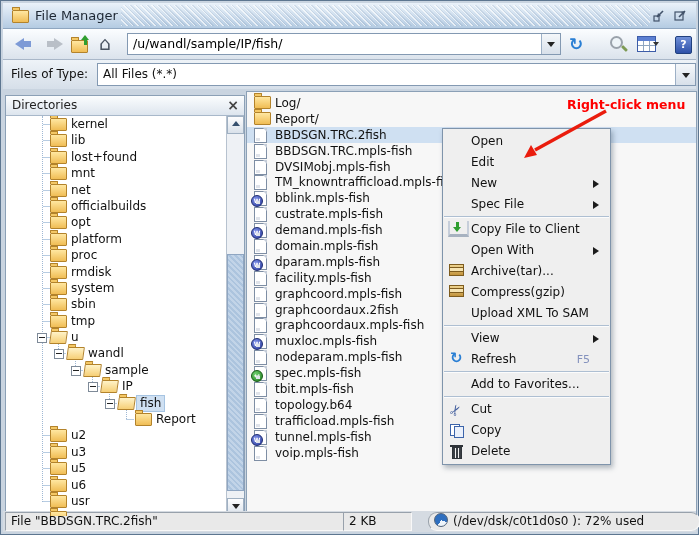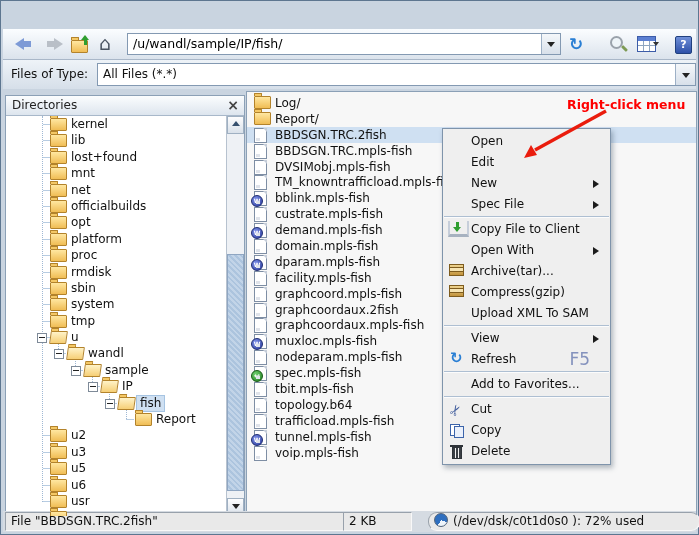--- a/index.html
+++ b/index.html
@@ -115,21 +115,21 @@
   .badge{position:absolute;left:-4px;bottom:-2px;width:10px;height:10px;border-radius:50%;
     color:#fff;font-size:6px;font-weight:bold;text-align:center;line-height:10px;}
   .badge.w{background:radial-gradient(circle at 35% 30%,#7c8fe8,#2c3d9b);border:1px solid #1d2b72;}
   .badge.s{background:radial-gradient(circle at 35% 30%,#6fcf6f,#1f7e1f);border:1px solid #145814;font-size:7px;}
 
   
   .ctxmenu{position:absolute;left:441px;top:127px;width:167px;background:#efefef;
     border:1px solid #7f94ab;box-shadow:2px 3px 5px rgba(40,60,80,.35);padding:2px 0;z-index:50;}
   .menu-item{position:relative;height:21px;line-height:21px;padding-left:28px;cursor:pointer;}
   .menu-item.disabled{color:#a0a0a0;cursor:default;}
-  .mi-shortcut{position:absolute;right:20px;top:0;font-size:17px;color:#8492bd;}
+  .mi-shortcut{position:absolute;right:20px;top:0;font-size:11px;color:#8492bd;}
   .mi-sub{position:absolute;right:7px;top:7px;width:0;height:0;border:4px solid transparent;border-left:6px solid #1c1c1c;}
   .menu-sep{height:0;border-top:1px solid #aebfd2;border-bottom:1px solid #fcfcfc;margin:1px 1px;}
   .mi{position:absolute;left:5px;top:2px;width:17px;height:16px;}
   .mi-client::before{content:"";position:absolute;left:6px;top:1px;width:3px;height:5px;background:#2f9e2f;}
   .mi-client::after{content:"";position:absolute;left:3px;top:6px;width:0;height:0;border:4.5px solid transparent;border-top:5px solid #2f9e2f;}
   .mi-client{border-bottom:3px solid #a7b2c0;border-left:2px solid #c6ceda;border-right:2px solid #c6ceda;height:13px;}
   .mi-package{left:6px;top:3px;width:13px;height:10px;background:linear-gradient(#eed490,#c2933c);border:1px solid #7e5c1e;}
   .mi-package::before{content:"";position:absolute;left:-1px;top:2px;width:13px;height:3px;background:#f6e4b2;border:1px solid #7e5c1e;}
   .mi-refresh::before{content:"↻";position:absolute;left:2px;top:-3px;font-size:15px;font-weight:bold;color:#2a7fd4;}
   .mi-cut::before{content:"✂";position:absolute;left:2px;top:-1px;font-size:14px;color:#44609e;transform:rotate(-60deg);}
@@ -153,20 +153,39 @@
   .scell.c2{left:340px;width:62px;}
   .scell.c3{left:425px;width:265px;border-radius:9px;}
   .pie{display:inline-block;width:12px;height:12px;border-radius:50%;vertical-align:-2px;margin-right:5px;
     background:conic-gradient(from 210deg,#2f6fbf 0 72%,#eef4fa 72% 100%);border:1px solid #51637a;}
 </style>
 </head>
 <body>
 
 <div class="win">
 
+  <div class="titlebar">
+    <div class="tb-texture"></div>
+    <span class="folder tb-foldericon"></span>
+    <span class="tb-title">File Manager</span>
+    <span class="winbtn b1">
+      <svg width="17" height="17" viewBox="0 0 17 17">
+          <path d="M12 4 L6 10" stroke="#42536a" stroke-width="1.6" fill="none"></path>
+          <path d="M6 10 l4 -1 -3 -3 z" fill="#42536a"></path>
+          <rect x="3" y="9" width="5" height="5" fill="none" stroke="#42536a" stroke-width="1.2"></rect>
+        </svg>
+    </span>
+    <span class="winbtn b2">
+      <svg width="17" height="17" viewBox="0 0 17 17">
+          <rect x="3" y="5" width="8" height="8" fill="none" stroke="#42536a" stroke-width="1.2"></rect>
+          <path d="M7 10 L13 4" stroke="#42536a" stroke-width="1.6"></path>
+          <path d="M13 4 l-4 1 3 3 z" fill="#42536a"></path>
+        </svg>
+    </span>
+  </div>
 
   <div class="toolbar">
     <span class="tbtn" style="left:10px">
         <span class="arrow-left"></span>
       </span>
     <span class="tbtn" style="left:40px">
         <span class="arrow-right"></span>
       </span>
     <span class="tbtn" style="left:68px">
       <span class="folder" style="position:absolute;left:0;top:6px"></span>
@@ -244,25 +263,25 @@
         <div class="tree-row lvl0">
           <span class="ticon folder"></span>
           <span class="tlabel">proc</span>
         </div>
         <div class="tree-row lvl0">
           <span class="ticon folder"></span>
           <span class="tlabel">rmdisk</span>
         </div>
         <div class="tree-row lvl0">
           <span class="ticon folder"></span>
+          <span class="tlabel">system</span>
+        </div>
+        <div class="tree-row lvl0">
+          <span class="ticon folder"></span>
           <span class="tlabel">sbin</span>
-        </div>
-        <div class="tree-row lvl0">
-          <span class="ticon folder"></span>
-          <span class="tlabel">system</span>
         </div>
         <div class="tree-row lvl0">
           <span class="ticon folder"></span>
           <span class="tlabel">tmp</span>
         </div>
         <div class="tree-row lvl0">
           <span class="tbox"></span>
           <span class="ticon folder open"></span>
           <span class="tlabel">u</span>
         </div>

